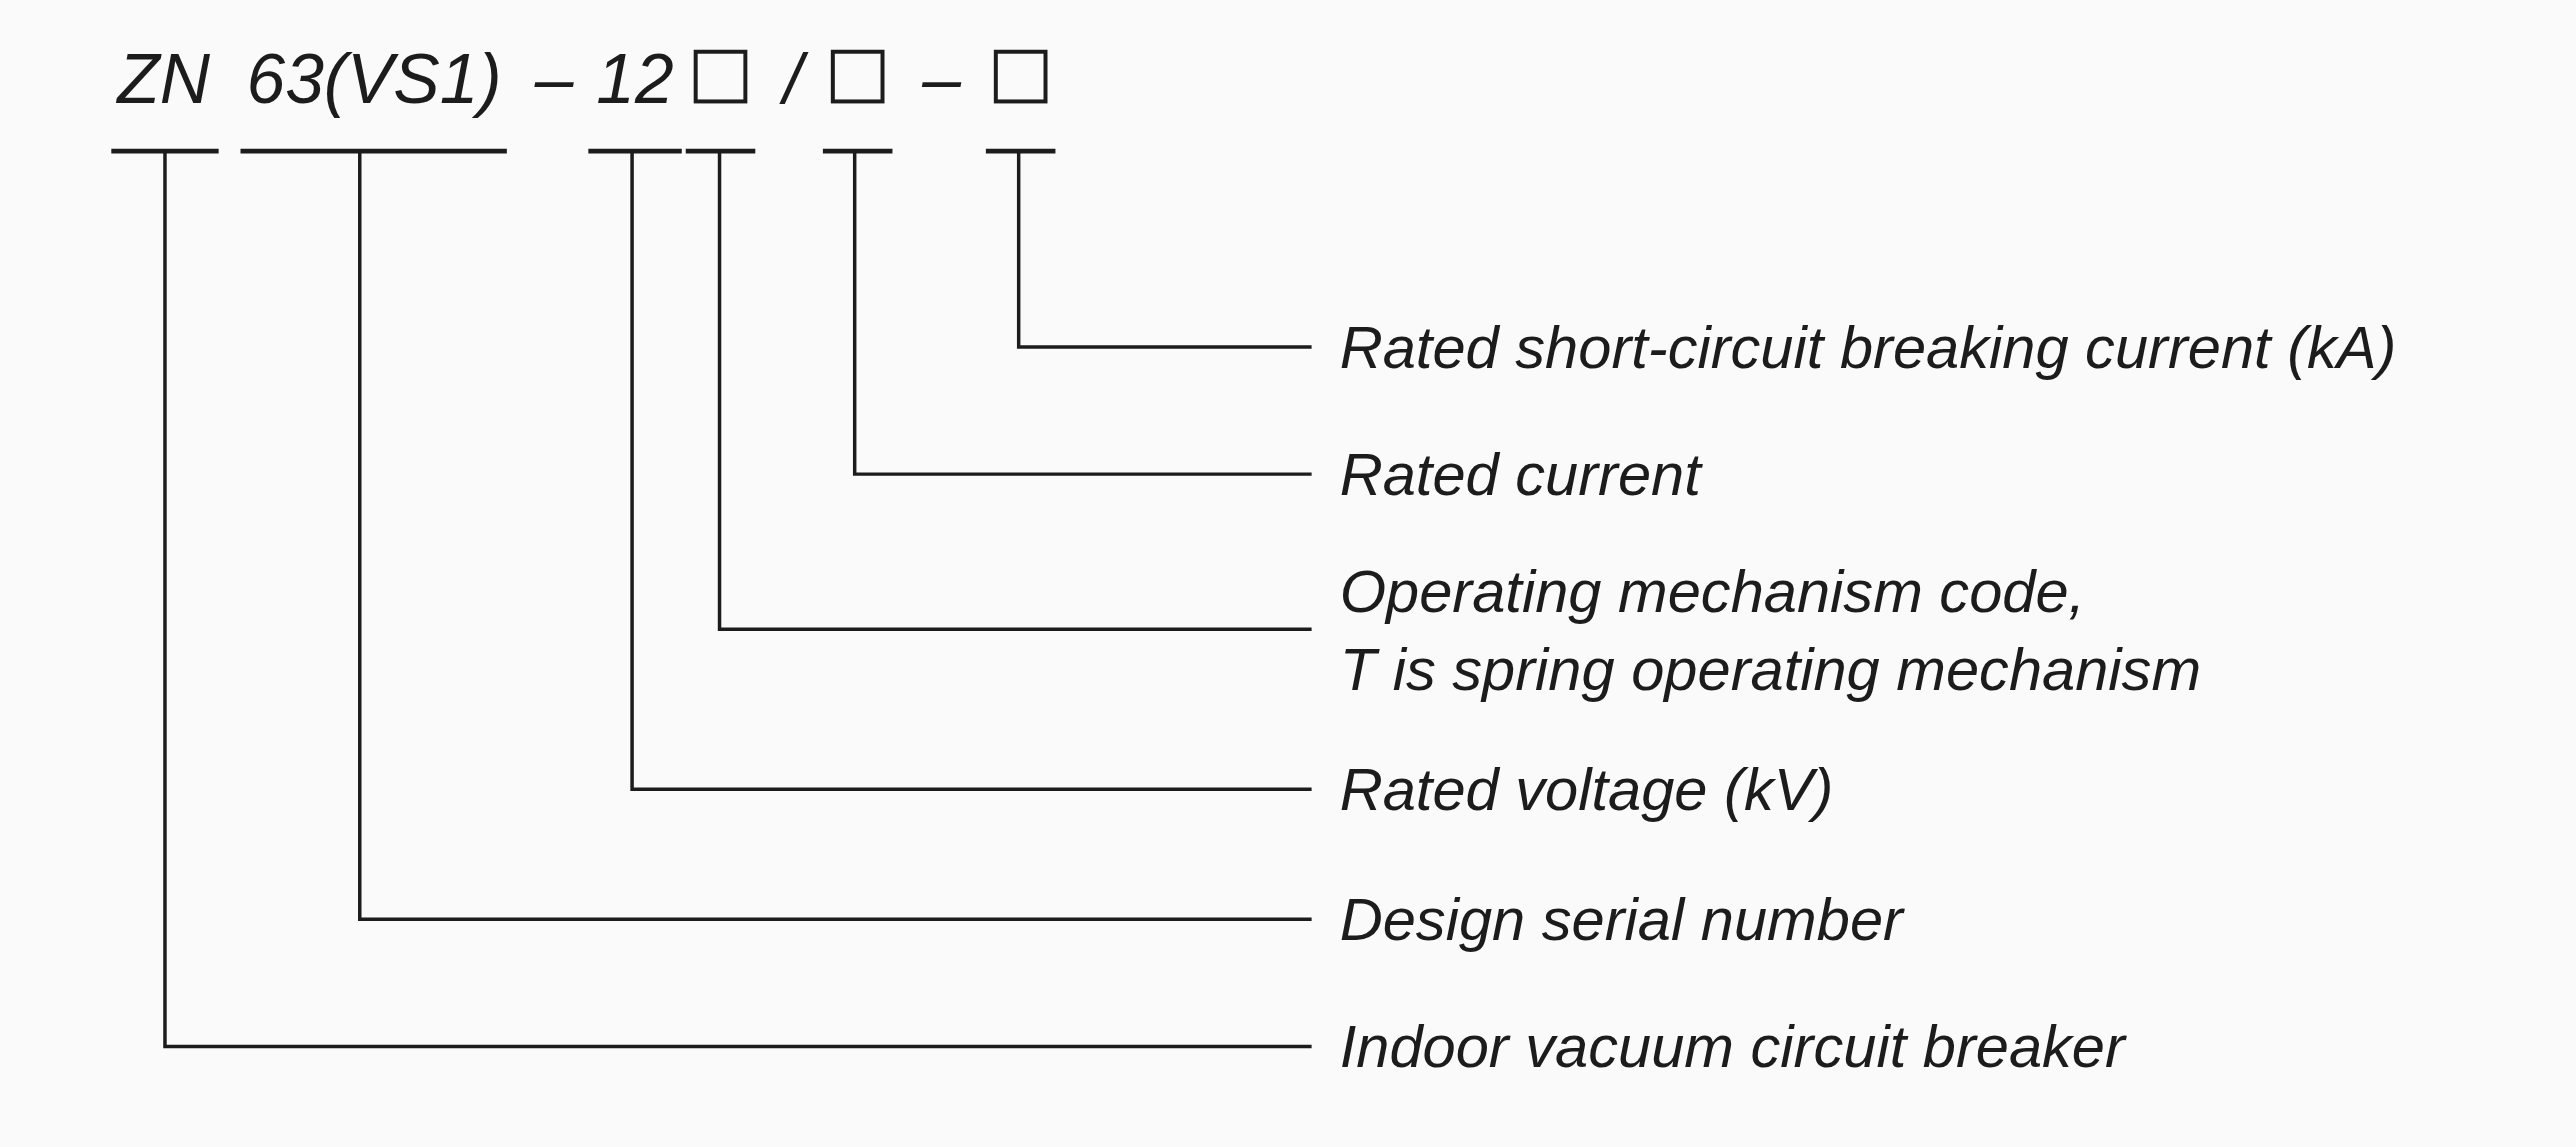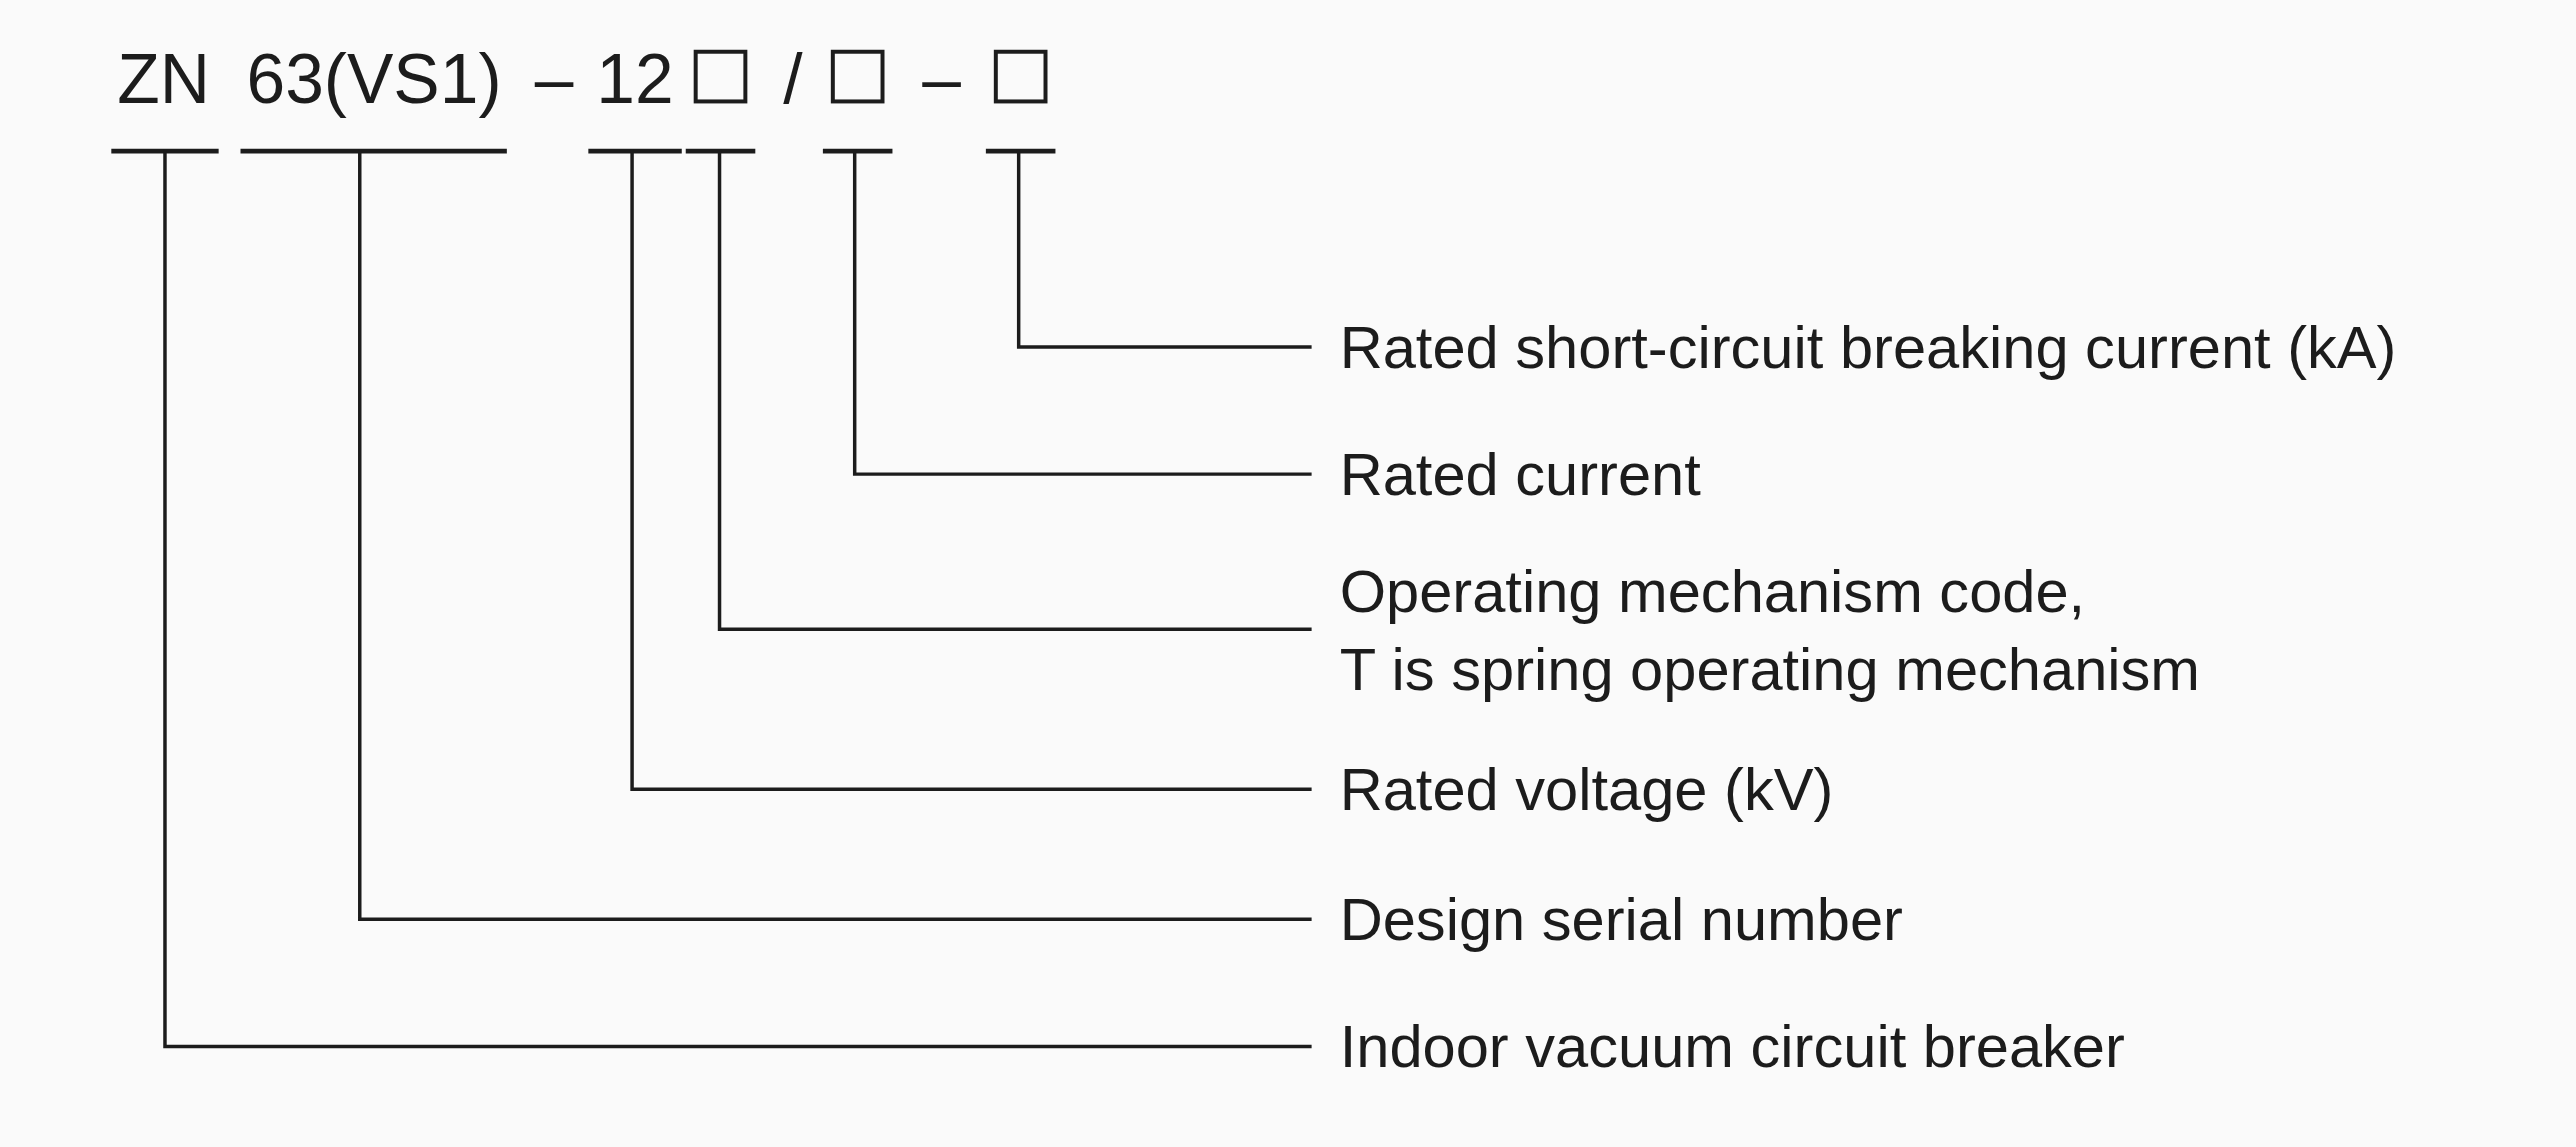--- a/index.html
+++ b/index.html
@@ -5,20 +5,21 @@
   html, body {
     margin: 0;
     padding: 0;
     background-color: #fafafa;
   }
   .stage {
     width: 2576px;
     height: 1148px;
     position: relative;
     background-color: #fafafa;
+    font-style: italic;
   }
   svg {
     display: block;
     width: 2576px;
     height: 1148px;
   }
   .title-text text {
     font-family: "Liberation Sans", "DejaVu Sans", sans-serif;
     font-size: 70px;
   }

